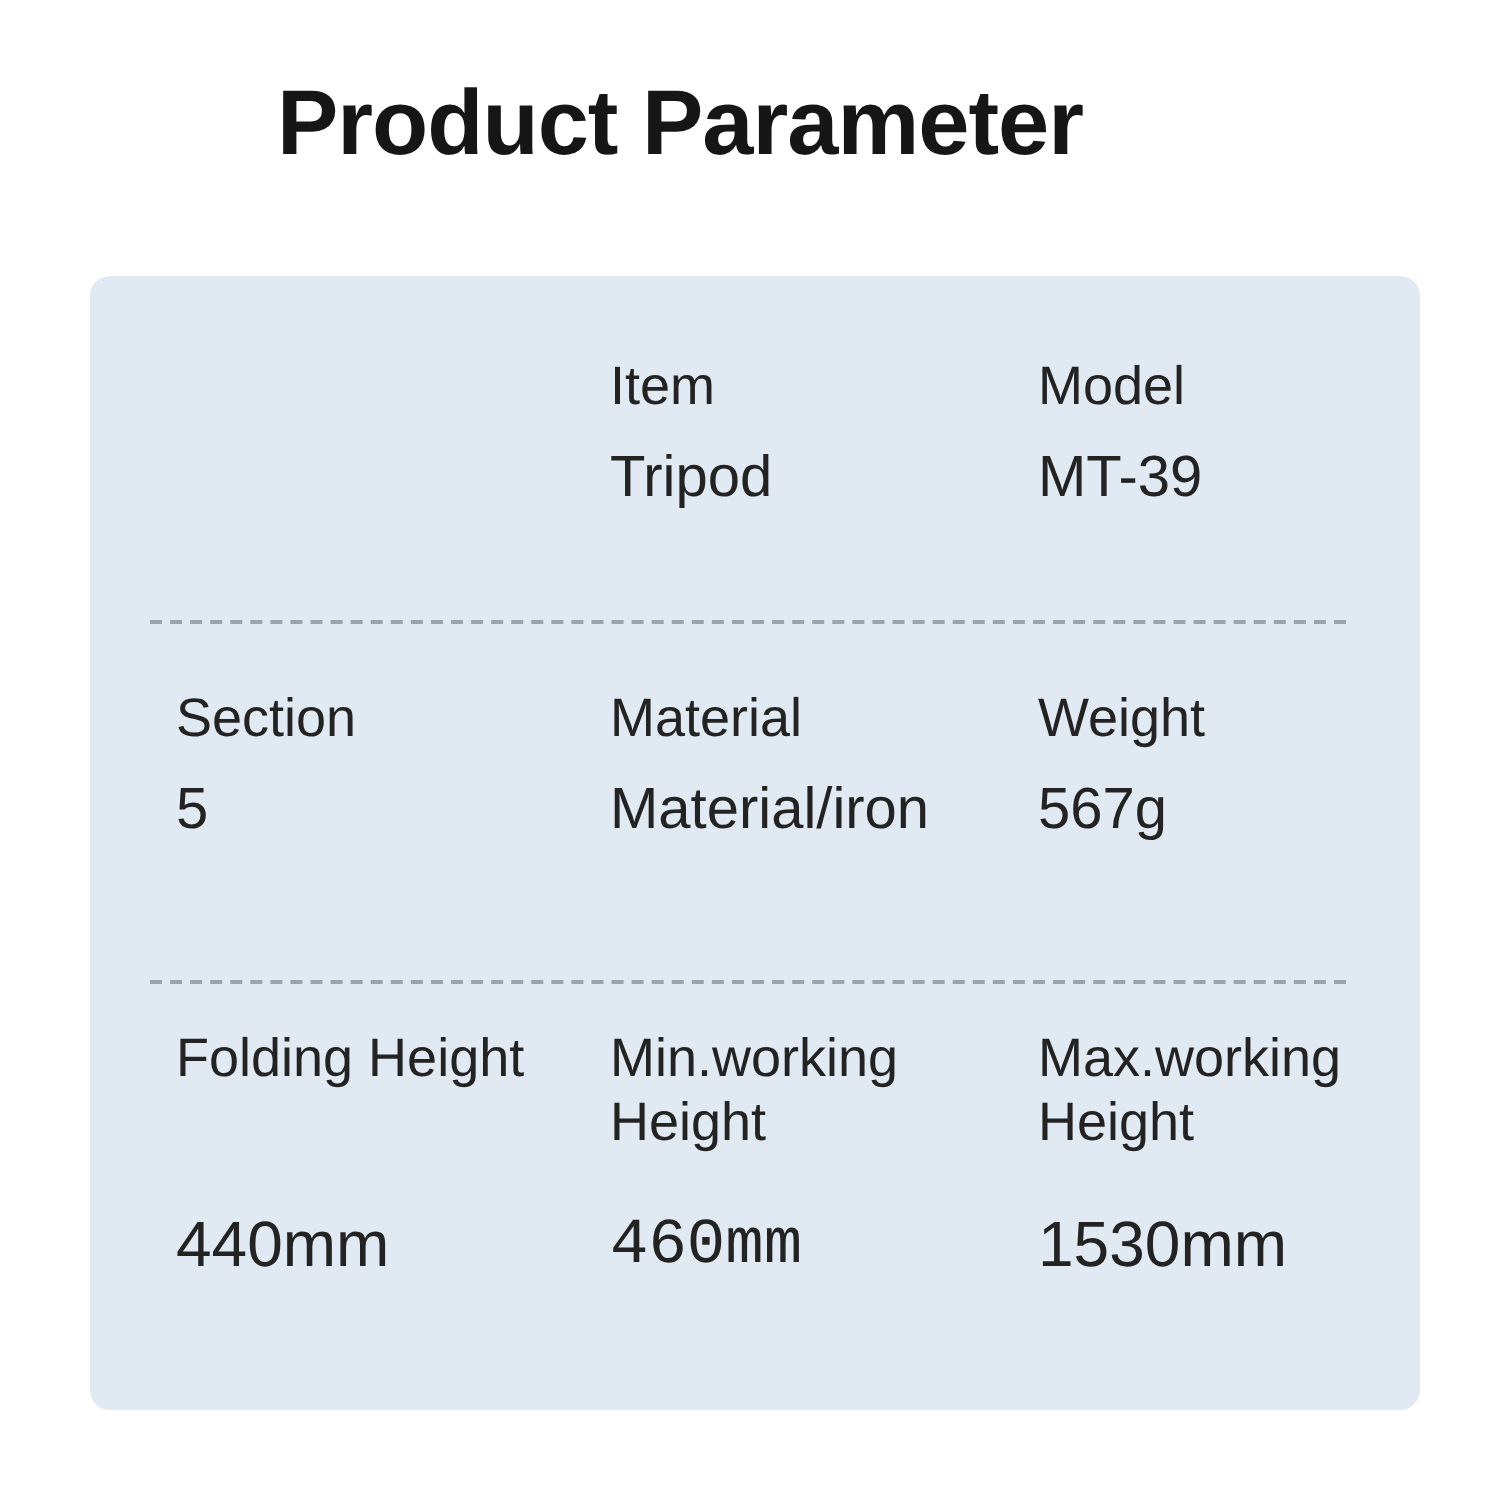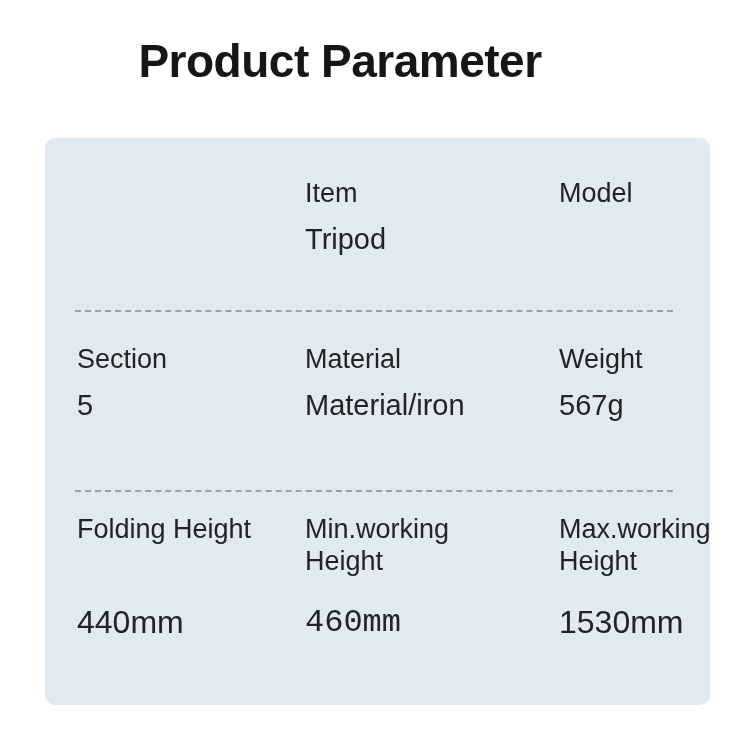--- a/index.html
+++ b/index.html
@@ -57,23 +57,23 @@
     height: 62px;
   }
   .cell {
     position: absolute;
     color: #232323;
     font-family: "Liberation Sans", sans-serif;
     line-height: 1.18;
     white-space: pre-line;
   }
   
-  .col-1 { left: 32px; }
+  .col-1 { left: 43px; }
   .col-2 { left: 260px; }
-  .col-3 { left: 514px; }
+  .col-3 { left: 474px; }
 
   .head-cell {
     font-size: 27px;
     font-weight: normal;
     top: 0;
   }
   .val-cell {
     font-size: 29px;
     font-weight: normal;
     top: 0;
@@ -103,20 +103,21 @@
 
     <div class="spec-group group-1">
       <div class="spec-row row-head">
         <div class="cell head-cell col-1"></div>
         <div class="cell head-cell col-2">Item</div>
         <div class="cell head-cell col-3">Model</div>
       </div>
       <div class="spec-row row-val">
         <div class="cell val-cell col-1"></div>
         <div class="cell val-cell col-2">Tripod</div>
+        <div class="cell val-cell col-3">MT-39</div>
       </div>
     </div>
 
     <div class="divider divider-1"></div>
 
     <div class="spec-group group-2">
       <div class="spec-row row-head">
         <div class="cell head-cell col-1">Section</div>
         <div class="cell head-cell col-2">Material</div>
         <div class="cell head-cell col-3">Weight</div>

